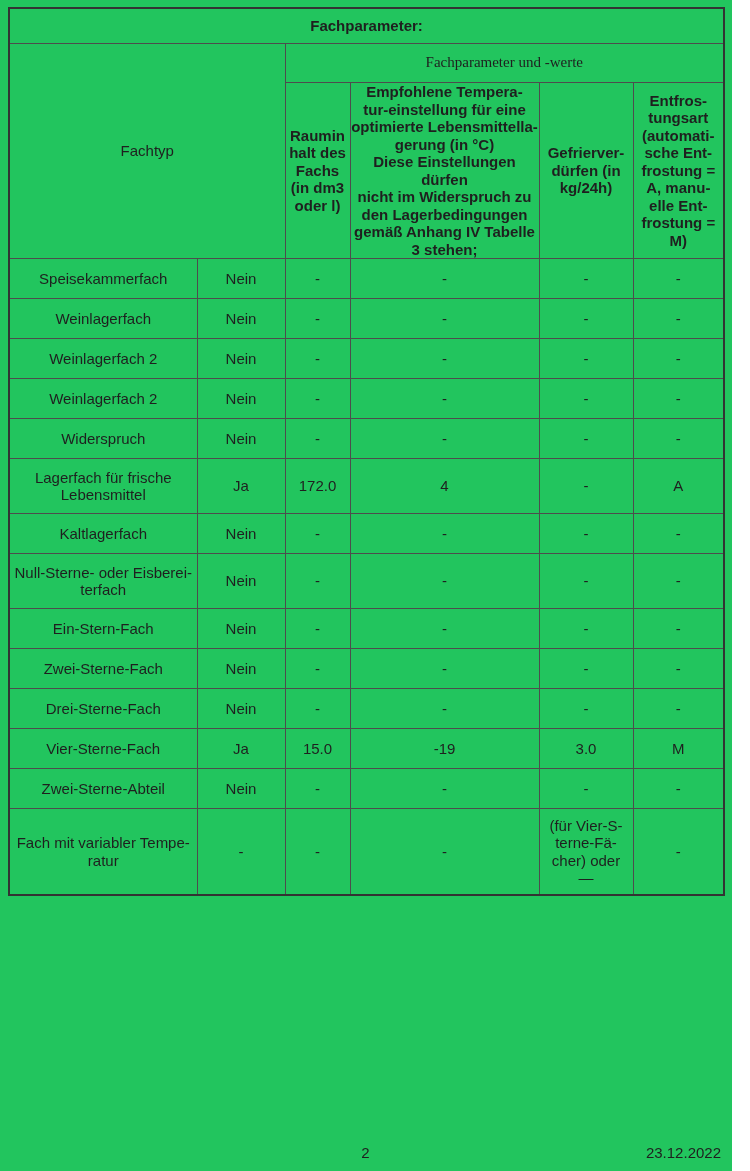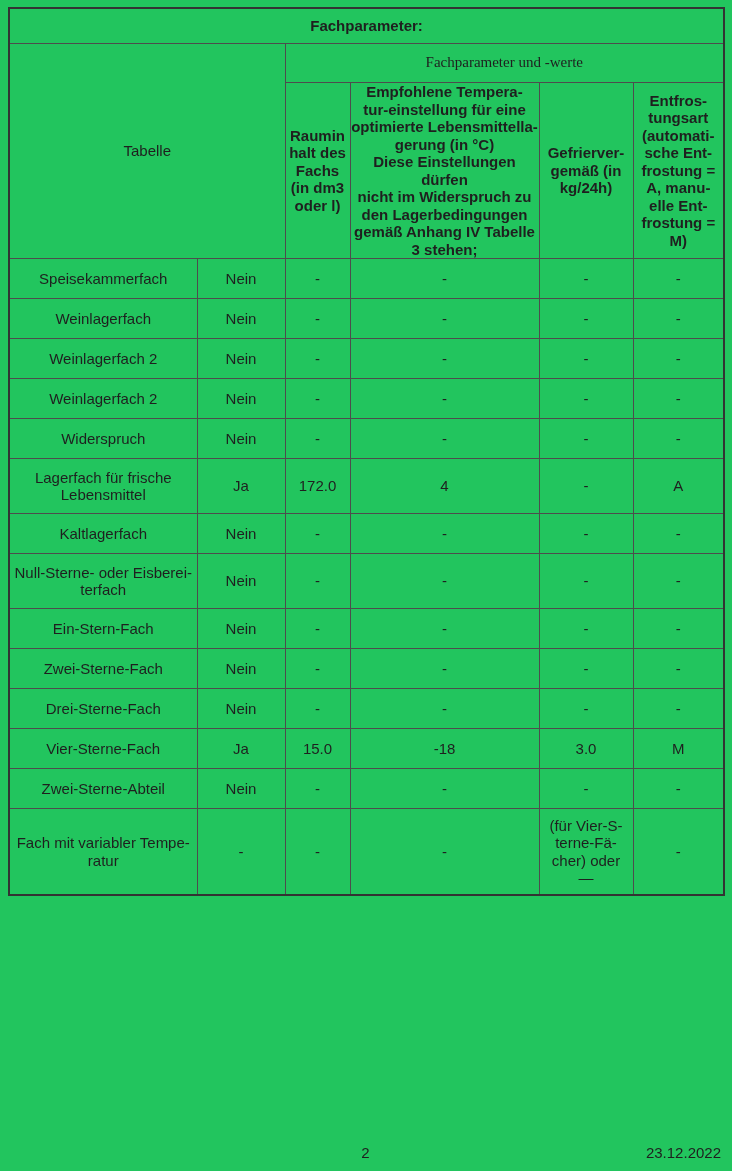--- a/index.html
+++ b/index.html
@@ -90,40 +90,40 @@
       <col style="width:65px">
       <col style="width:189px">
       <col style="width:94px">
       <col style="width:91px">
     </colgroup>
     <tbody>
       <tr>
         <td colspan="6" class="title-cell">Fachparameter:</td>
       </tr>
       <tr>
-        <td colspan="2" rowspan="2" class="fachtyp-cell">Tabelle</td>
+        <td colspan="2" rowspan="2" class="fachtyp-cell">Fachtyp</td>
         <td colspan="4" class="group-cell">Fachparameter und -werte</td>
       </tr>
       <tr>
         <td class="colhead">Raumin
 halt des
 Fachs
 (in dm3
 oder l)</td>
         <td class="colhead">Empfohlene Tempera-
 tur-einstellung für eine
 optimierte Lebensmittella-
 gerung (in °C)
 Diese Einstellungen dürfen
 nicht im Widerspruch zu
 den Lagerbedingungen
 gemäß Anhang IV Tabelle
 3 stehen;</td>
         <td class="colhead">Gefrierver-
-gemäß (in
+dürfen (in
 kg/24h)</td>
         <td class="colhead">Entfros-
 tungsart
 (automati-
 sche Ent-
 frostung =
 A, manu-
 elle Ent-
 frostung =
 M)</td>
@@ -216,21 +216,21 @@
         <td>Nein</td>
         <td>-</td>
         <td>-</td>
         <td>-</td>
         <td>-</td>
       </tr>
       <tr class="h1">
         <td class="c-name">Vier-Sterne-Fach</td>
         <td>Ja</td>
         <td>15.0</td>
-        <td>-18</td>
+        <td>-19</td>
         <td>3.0</td>
         <td>M</td>
       </tr>
       <tr class="h1">
         <td class="c-name">Zwei-Sterne-Abteil</td>
         <td>Nein</td>
         <td>-</td>
         <td>-</td>
         <td>-</td>
         <td>-</td>

